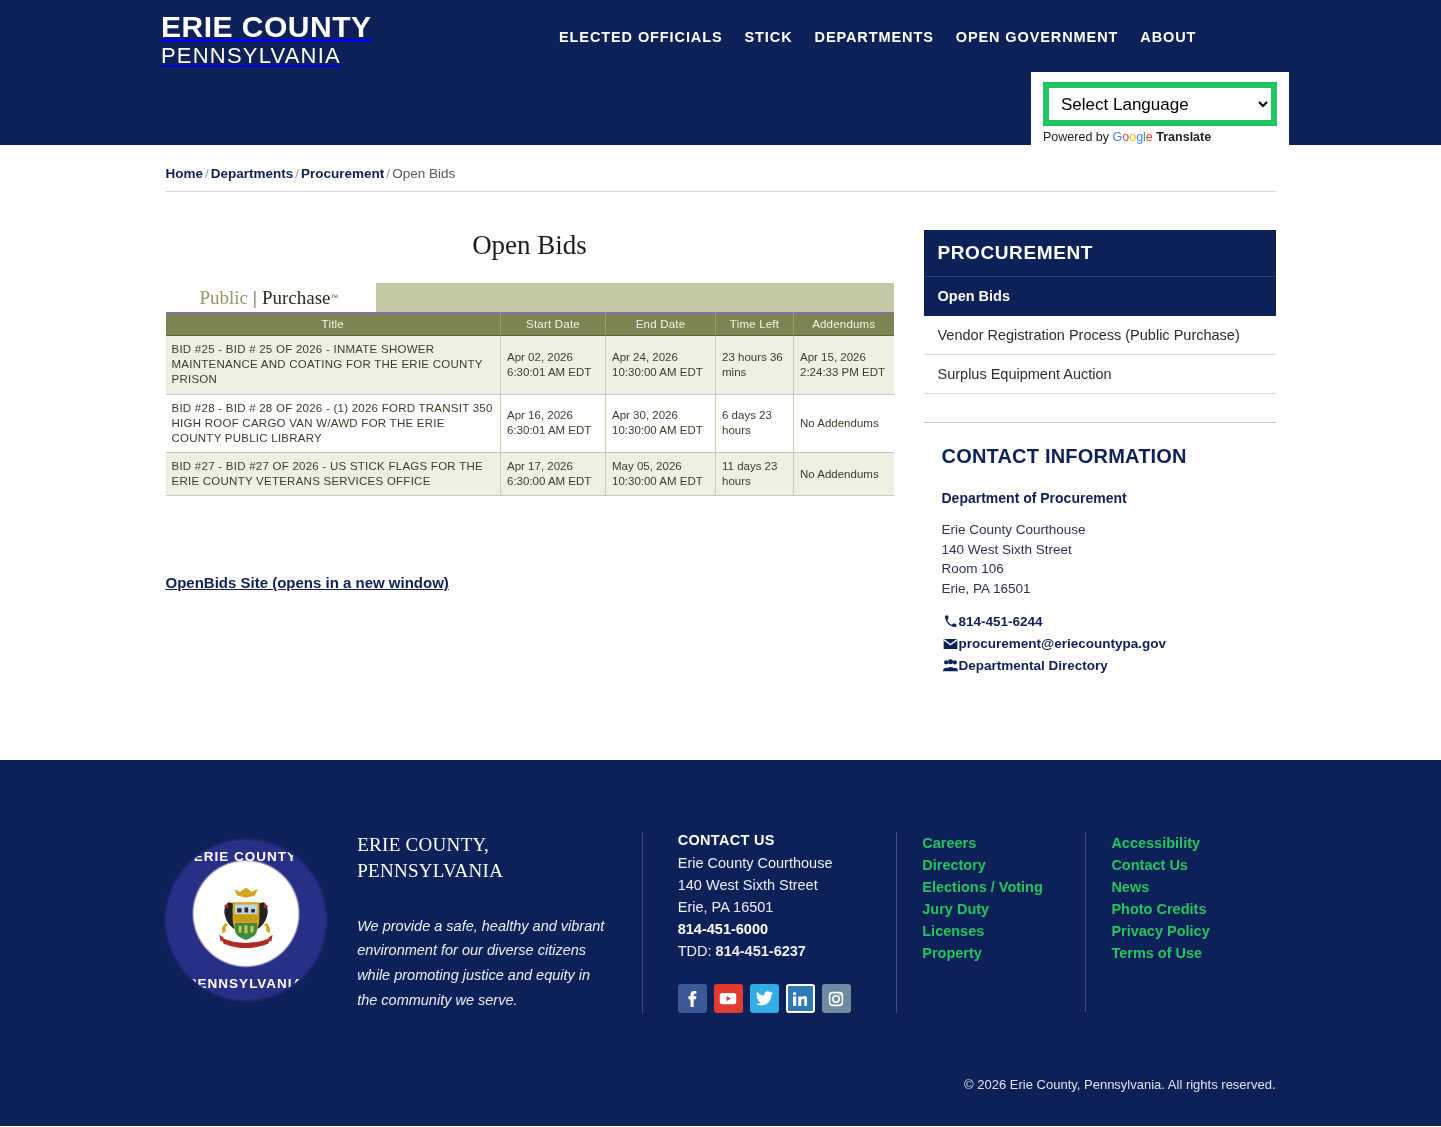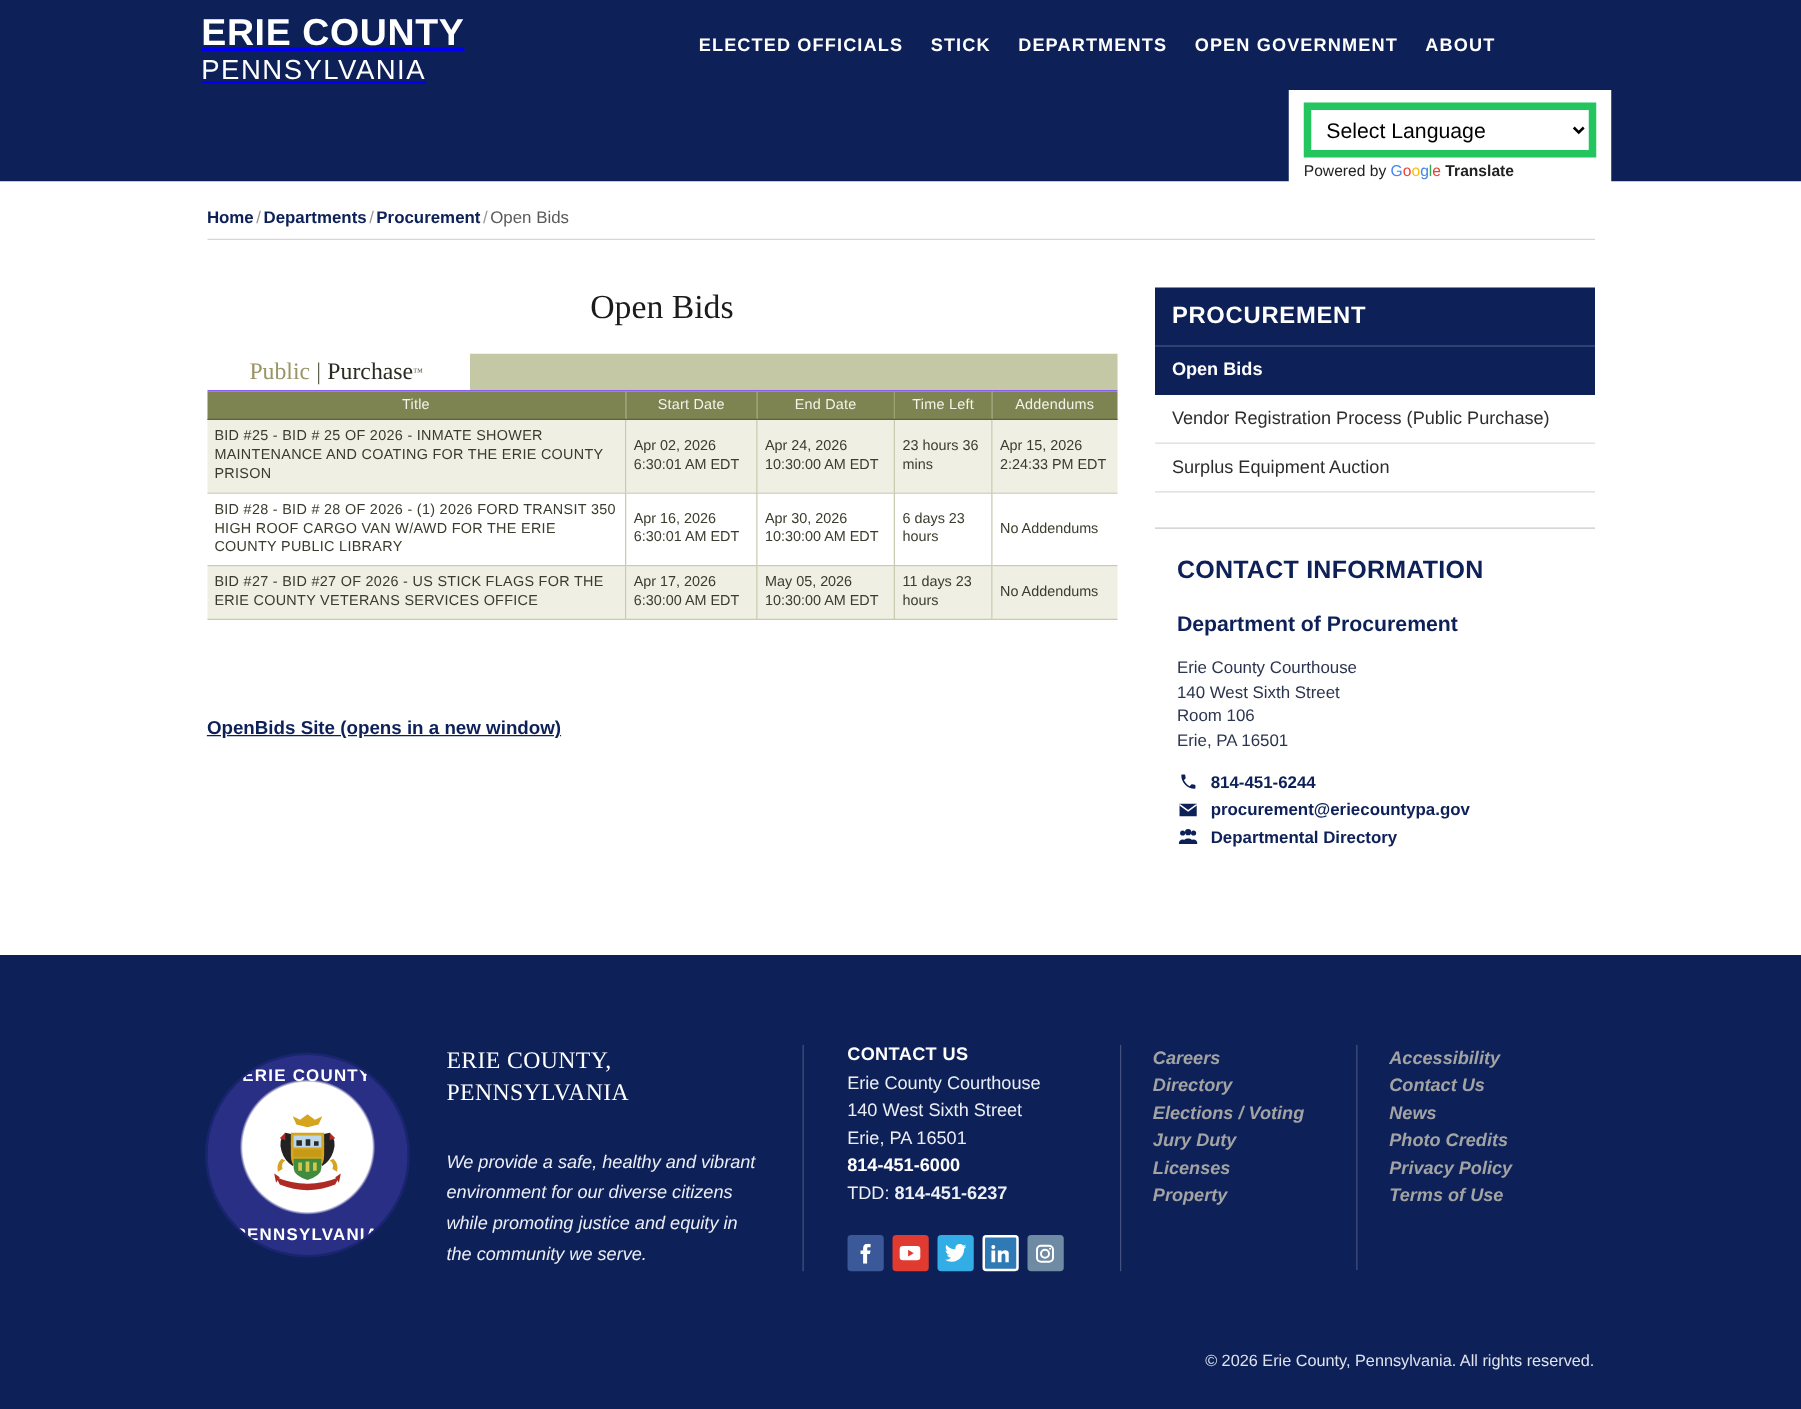--- a/index.html
+++ b/index.html
@@ -228,36 +228,36 @@
     margin: 28px 0 22px 0;
   }
   .contact-title {
     font-size: 20px;
     font-weight: bold;
     color: #0d2158;
     letter-spacing: 0.2px;
     margin: 0 0 22px 18px;
   }
   .contact-dept {
-    font-size: 17px;
+    font-size: 14px;
     font-weight: bold;
     color: #0d2158;
     margin: 0 0 14px 18px;
   }
   .contact-addr {
     font-size: 13.5px;
     color: #2c3550;
     line-height: 1.45;
     margin-left: 18px;
   }
   .contact-list { margin: 16px 0 0 18px; }
   .contact-row {
     display: flex;
     align-items: center;
-    gap: 10px;
+    gap: 0;
     margin-bottom: 7px;
     font-size: 13.5px;
     font-weight: bold;
     color: #0d2158;
   }
   .contact-row .ci { width: 17px; display: flex; justify-content: center; color: #0d2158; }
   .contact-row a { color: #0d2158; text-decoration: none; cursor: pointer; }
 
   
   .site-footer {
@@ -308,23 +308,22 @@
   }
   .s-fb { background: #3b5998; }
   .s-yt { background: #e03a31; }
   .s-tw { background: #32ade6; }
   .s-li { background: #2f7ab5; border: 2px solid #ffffff; }
   .s-ig { background: #6f8ba3; }
   .fc-links { width: 192px; padding-left: 25px; border-right: 1px solid #43507d; min-height: 180px; }
   .fc-links2 { width: 192px; padding-left: 25px; min-height: 180px; }
   .flink {
     display: block; font-size: 14.5px; font-weight: bold;
-    color: #a3a3a3; text-decoration: none; line-height: 1.52;
+    color: #22c55e; text-decoration: none; line-height: 1.52;
     cursor: pointer;
-    font-style: italic;
   }
   .copyright {
     width: 1110px; margin: 64px auto 0 auto;
     text-align: right; font-size: 13px; color: #dfe3ee;
   }
 </style>
 </head>
 <body>
 
 <header class="site-header">

